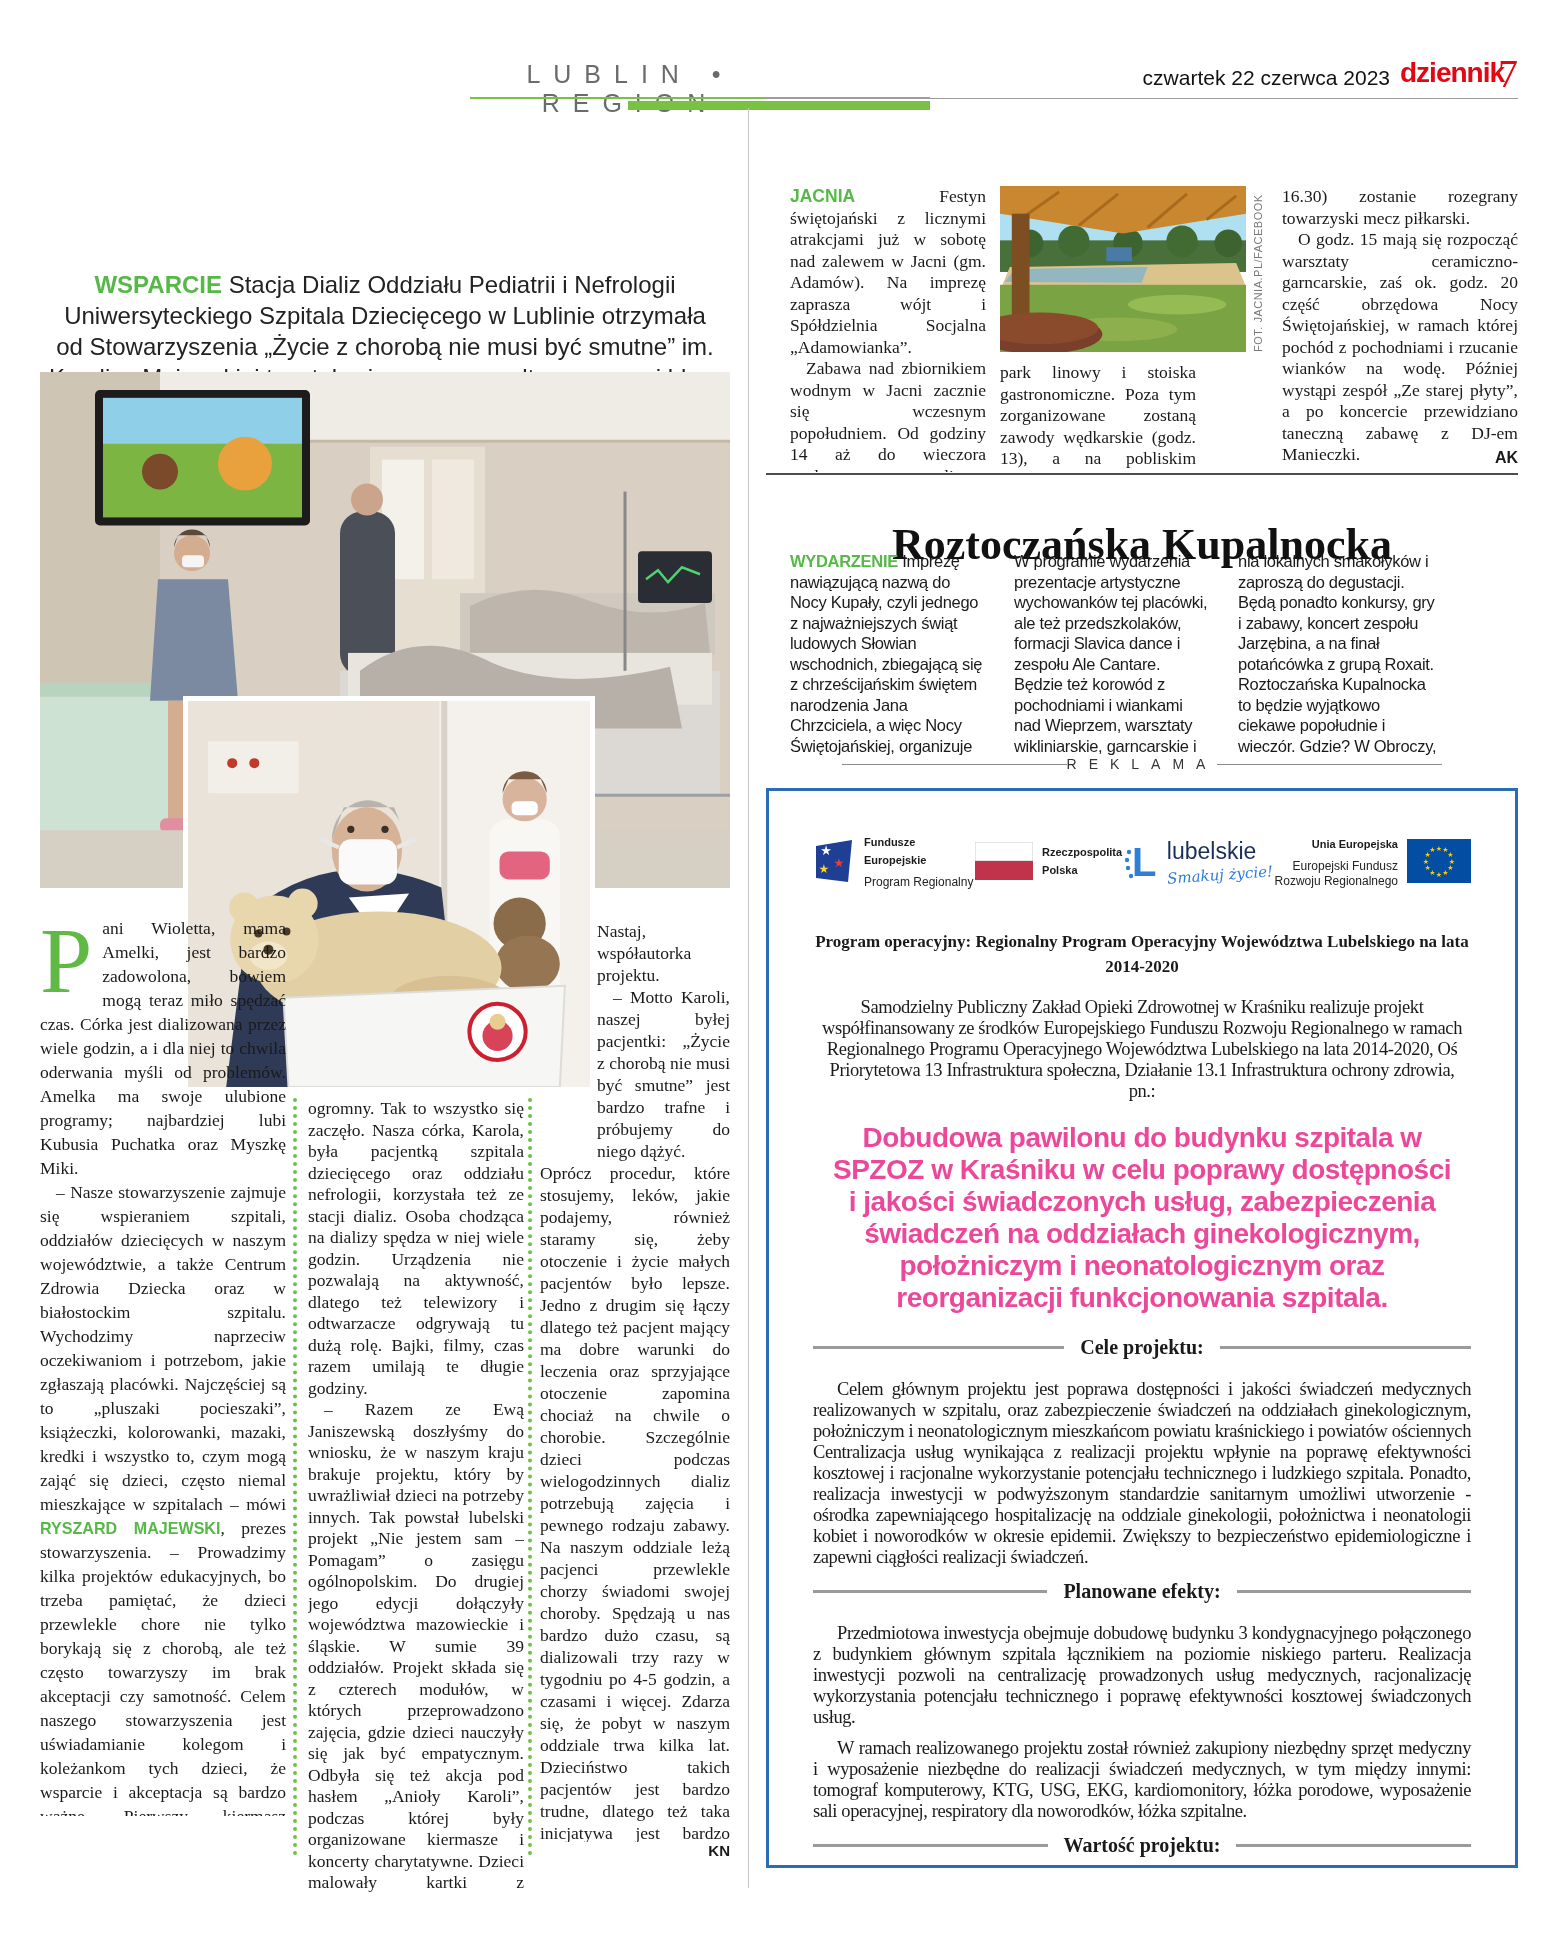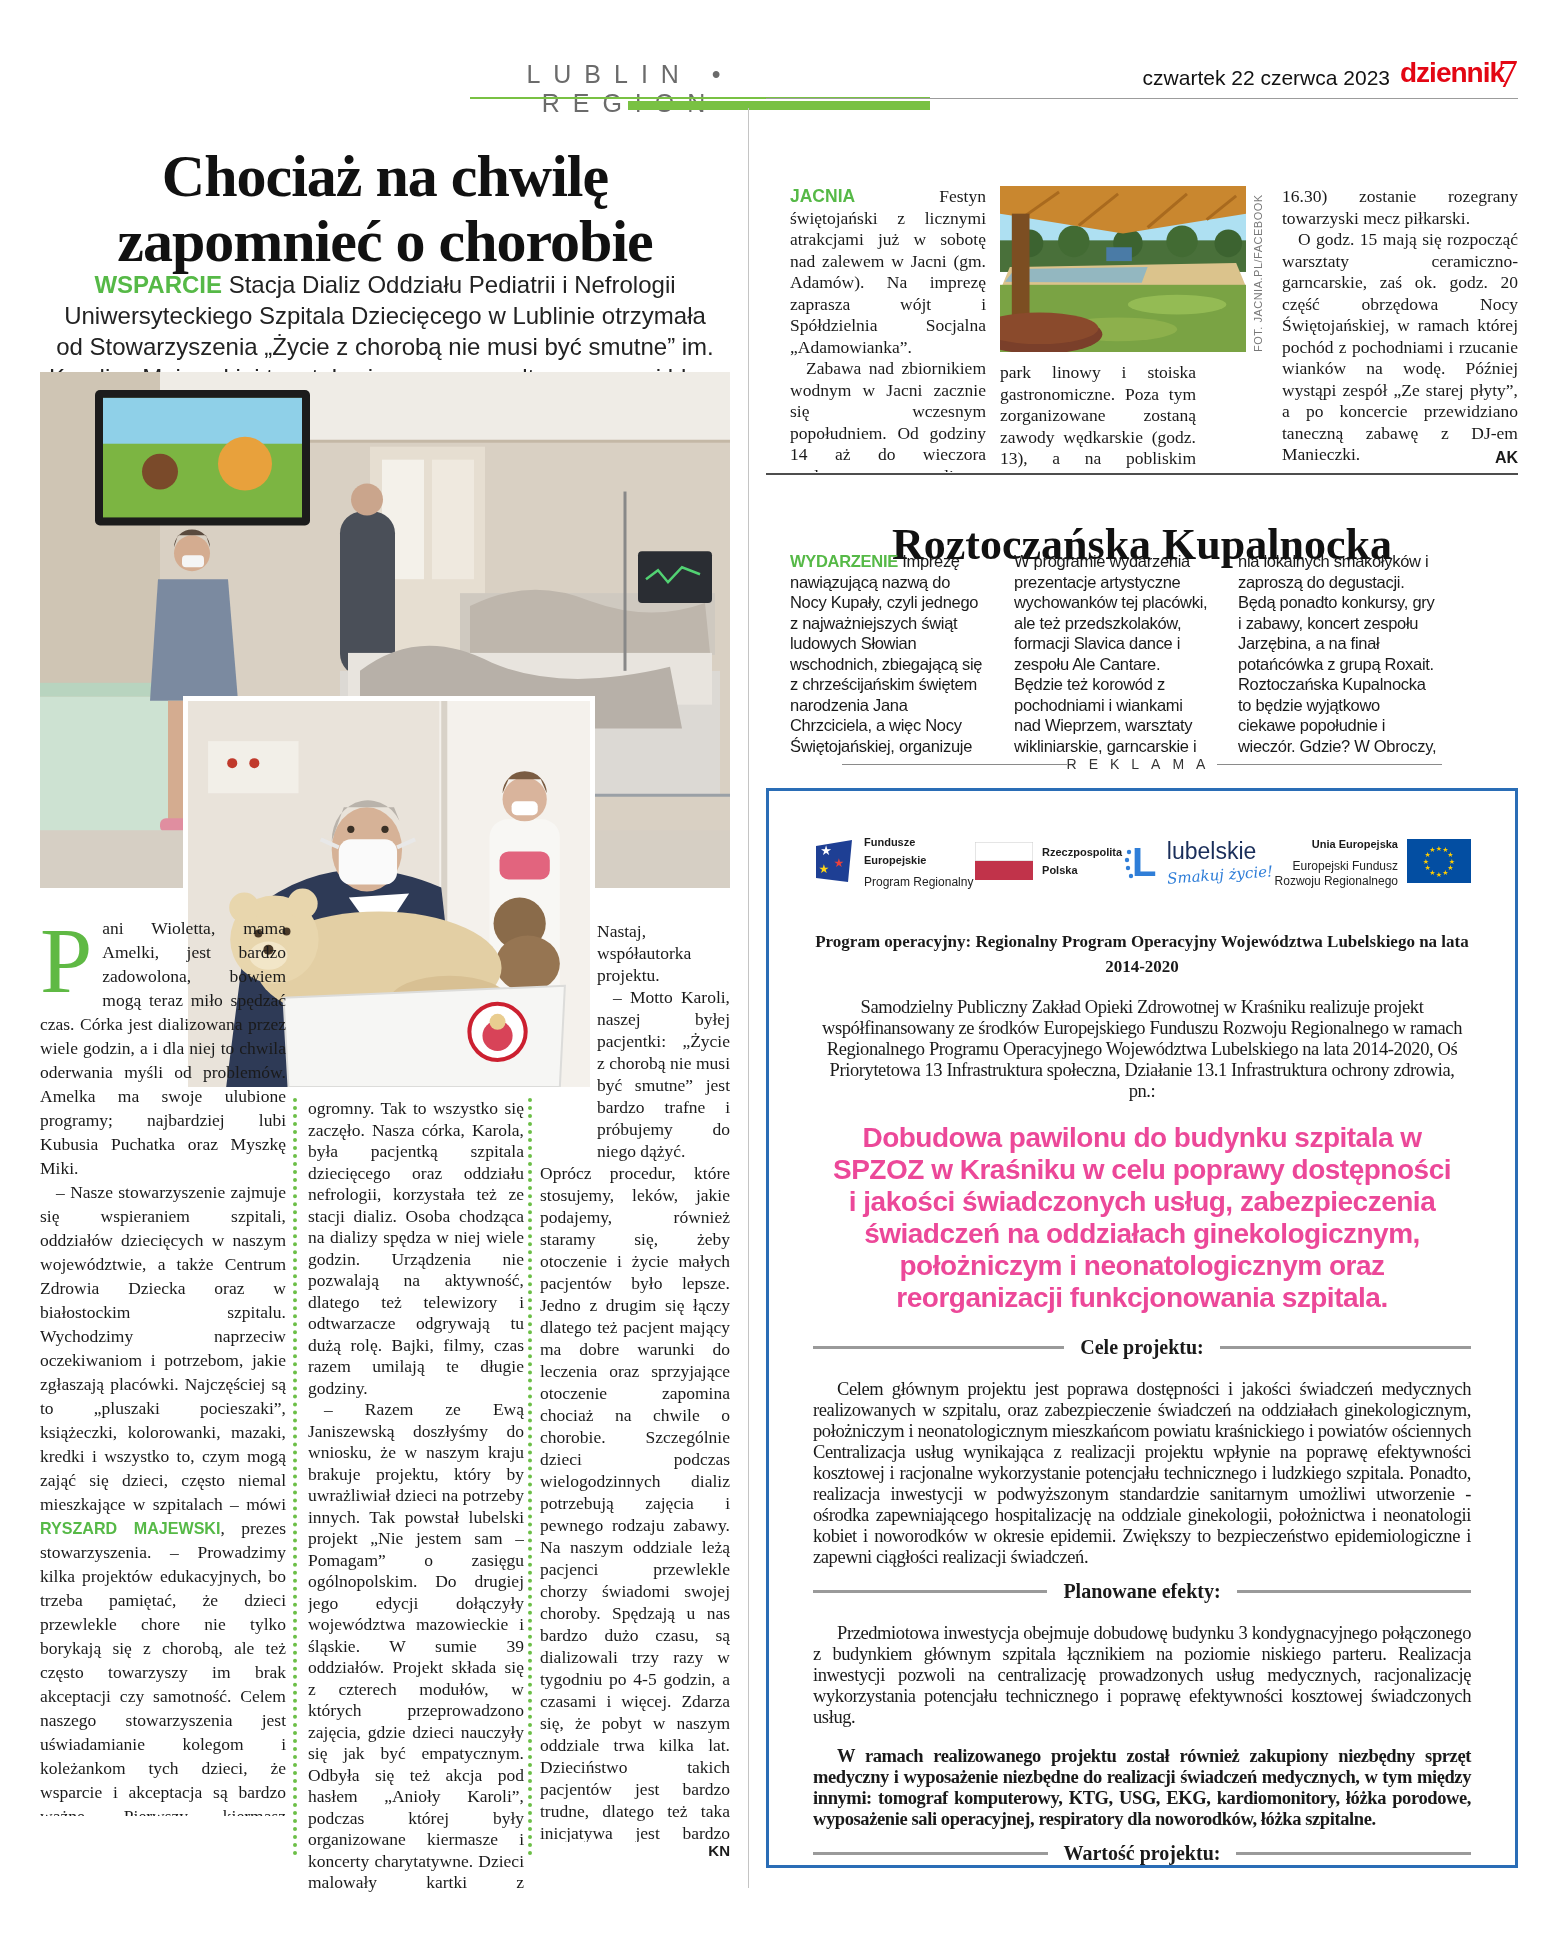--- a/index.html
+++ b/index.html
@@ -82,39 +82,37 @@
   .prog-title{margin-top:26px;text-align:center;font-weight:700;font-size:17px;line-height:25px;}
   .ad-serif{font-size:18.5px;line-height:21px;letter-spacing:-0.4px;}
   .intro{margin:18px auto 0 auto;max-width:652px;text-align:center;}
   .proj-title{margin:20px auto 0 auto;max-width:624px;text-align:center;
     font-family:"Liberation Sans","DejaVu Sans",sans-serif;font-weight:700;
     font-size:28px;line-height:32px;letter-spacing:-0.5px;color:#ec4899;}
   .rhead{display:flex;align-items:center;gap:16px;margin-top:22px;}
   .rhead i{flex:1;height:3px;background:#9a9a9a;}
   .rhead span{font-weight:700;font-size:20px;}
   .adpar{margin-top:20px;text-align:justify;text-indent:24px;}
-  .adpar + .adpar{margin-top:18px;font-weight:bold;}
+  .adpar + .adpar{margin-top:10px;}
   .ad-id{left:1448px;top:1872px;width:70px;text-align:right;
     font-family:"Liberation Sans","DejaVu Sans",sans-serif;font-weight:700;font-size:15px;color:#222;}
 </style>
 </head>
 <body>
 
 <div class="page">
 
   <div class="abs section-label">LUBLIN • REGION</div>
   <div class="abs green-thin"></div>
   <div class="abs green-thick"></div>
   <div class="abs top-rule"></div>
   <div class="abs date">czwartek 22 czerwca 2023</div>
   <div class="abs brand">dziennik</div>
   <div class="abs pagenum">7</div>
 
-  <h1 class="abs m-headline"><span>Chociaż na chwilę</span><br>
-    <span>zapomnieć o chorobie</span></h1>
 
   <p class="abs m-lead"><span class="tag">WSPARCIE</span><span> Stacja Dializ Oddziału Pediatrii i Nefrologii Uniwersyteckiego Szpitala Dziecięcego w Lublinie otrzymała od Stowarzyszenia „Życie z chorobą nie musi być smutne” im. Karoliny Majewskiej trzy telewizory wraz z odtwarzaczami blue-ray</span></p>
 
   <div class="abs photo1">
     <svg viewBox="0 0 690 518" preserveAspectRatio="none">
       <rect width="690" height="518" fill="#d9d0c3"></rect>
       <rect width="690" height="70" fill="#efece6"></rect>
       <rect y="68" width="690" height="3" fill="#c4b8a6"></rect>
       <rect width="120" height="518" fill="#cfc5b4"></rect>
       <rect x="330" y="75" width="115" height="210" fill="#e6ded1"></rect>

